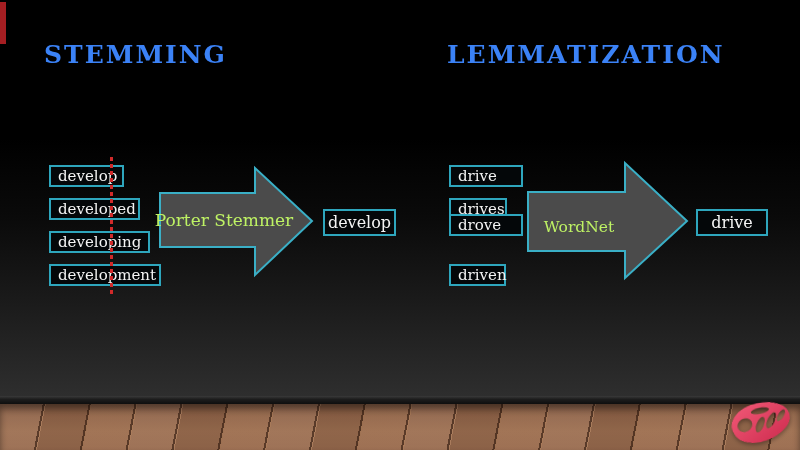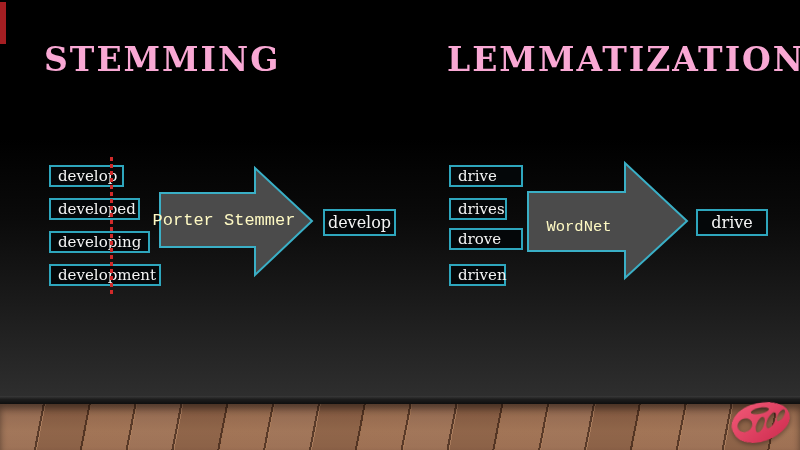--- a/index.html
+++ b/index.html
@@ -32,22 +32,22 @@
         rgba(255,225,190,0.06) 90px, rgba(255,225,190,0.06) 135px),
       linear-gradient(180deg,#8a5e44 0%,#9c6e50 60%,#a1735522 100%),#96684c;
     box-shadow:inset 0 5px 7px rgba(0,0,0,0.45);
   }
   .red-bar{
     position:absolute;left:0;top:2px;width:6px;height:42px;
     background:#a51e22;
   }
   .title{
     position:absolute;top:40px;
-    font-size:33px;font-weight:700;letter-spacing:2px;
-    color:#f9a8d4;white-space:nowrap;
+    font-size:25px;font-weight:700;letter-spacing:2px;
+    color:#3b82f6;white-space:nowrap;
   }
   .title.stemming{left:44px;}
   .title.lemma{left:447px;}
   .word-box{
     position:absolute;height:22px;box-sizing:border-box;
     border:2px solid #2ea6bd;background:#040709;
     color:#f4f4f4;font-size:15px;line-height:18px;
     padding-left:7px;white-space:nowrap;
   }
   .result-box{
@@ -55,23 +55,23 @@
     border:2px solid #2ea6bd;background:#040709;
     color:#f4f4f4;font-size:16px;line-height:23px;
     text-align:center;white-space:nowrap;
   }
   .cut-line{
     position:absolute;left:110px;top:157px;width:3px;height:138px;
     background:repeating-linear-gradient(180deg,#d22a2a 0px,#d22a2a 4px,rgba(0,0,0,0) 4px,rgba(0,0,0,0) 7px);
   }
   .arrow-svg{position:absolute;left:0;top:0;width:800px;height:450px;pointer-events:none;}
   .arrow-label{
-    position:absolute;color:#fef9c3;
+    position:absolute;color:#bef264;
     display:flex;flex-direction:column;align-items:center;justify-content:center;
-    text-align:center;white-space:nowrap;font-family:Liberation Mono, monospace;
+    text-align:center;white-space:nowrap;
   }
   .arrow-label.porter{left:158px;top:193px;width:132px;height:54px;font-size:17px;}
   .arrow-label.wordnet{left:526px;top:192px;width:106px;height:70px;font-size:15.5px;line-height:1.3;gap:27px;}
   .brain-logo{
     position:absolute;left:727px;top:399px;width:68px;height:46px;
     transform:rotate(-6deg);
     filter:drop-shadow(0 2px 2px rgba(0,0,0,0.35));
   }
 </style>
 </head>
@@ -90,21 +90,21 @@
 
   <div class="word-box" style="left:49px;top:165px;width:75px;">develop</div>
   <div class="word-box" style="left:49px;top:198px;width:91px;">developed</div>
   <div class="word-box" style="left:49px;top:231px;width:101px;">developing</div>
   <div class="word-box" style="left:49px;top:264px;width:112px;">development</div>
 
   <div class="cut-line"></div>
 
   <div class="word-box" style="left:449px;top:165px;width:74px;">drive</div>
   <div class="word-box" style="left:449px;top:198px;width:58px;">drives</div>
-  <div class="word-box" style="left:449px;top:228px;width:74px;">drove</div>
+  <div class="word-box" style="left:449px;top:214px;width:74px;">drove</div>
   <div class="word-box" style="left:449px;top:264px;width:57px;">driven</div>
 
   <svg class="arrow-svg" viewBox="0 0 800 450">
     <polygon points="160,193 255,193 255,168 312,221 255,275 255,247 160,247" fill="#4b4b4b" stroke="#3aafc6" stroke-width="2"></polygon>
     <polygon points="528,192 625,192 625,163 687,221 625,278 625,251 528,251" fill="#4b4b4b" stroke="#3aafc6" stroke-width="2"></polygon>
   </svg>
 
   <div class="arrow-label porter">
     <span>Porter Stemmer</span>
   </div>

